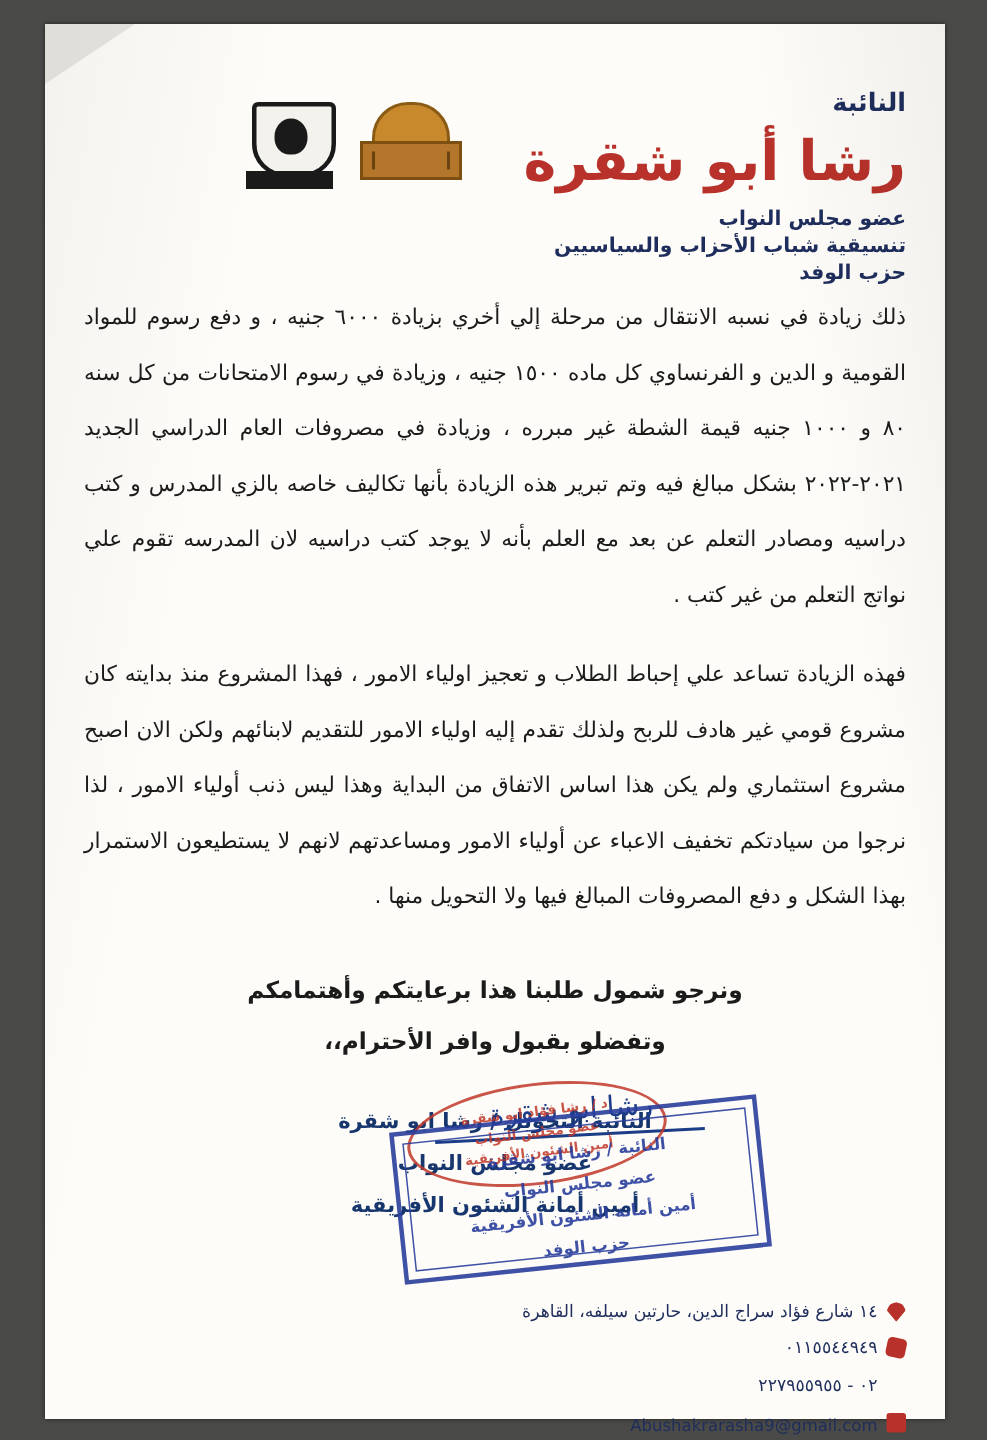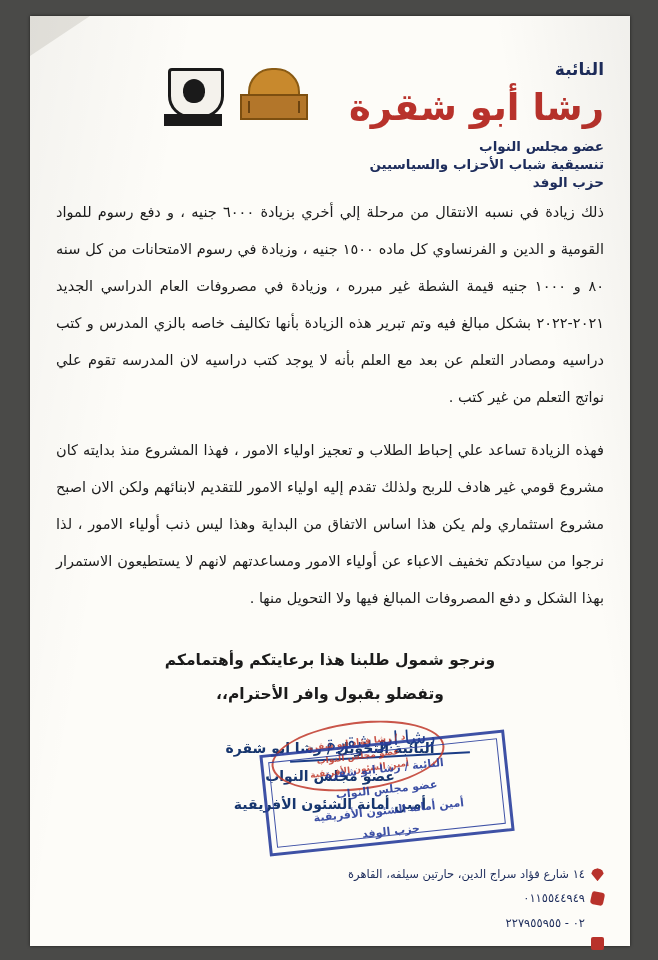--- a/index.html
+++ b/index.html
@@ -385,17 +385,18 @@
         <span class="footer-lines">
           <span class="num">٠١١٥٥٤٤٩٤٩</span>
         </span>
       </div>
       <div class="row footer-row">
         <span class="f-icon"></span>
         <span class="num">٠٢ - ٢٢٧٩٥٥٩٥٥</span>
       </div>
       <div class="row footer-row">
         <span class="f-icon ic-mail"></span>
+        <span class="email-line">Abushakrarasha9@gmail.com</span>
       </div>
     </div>
 
   </div>
 </div>
 
 </body></html>

